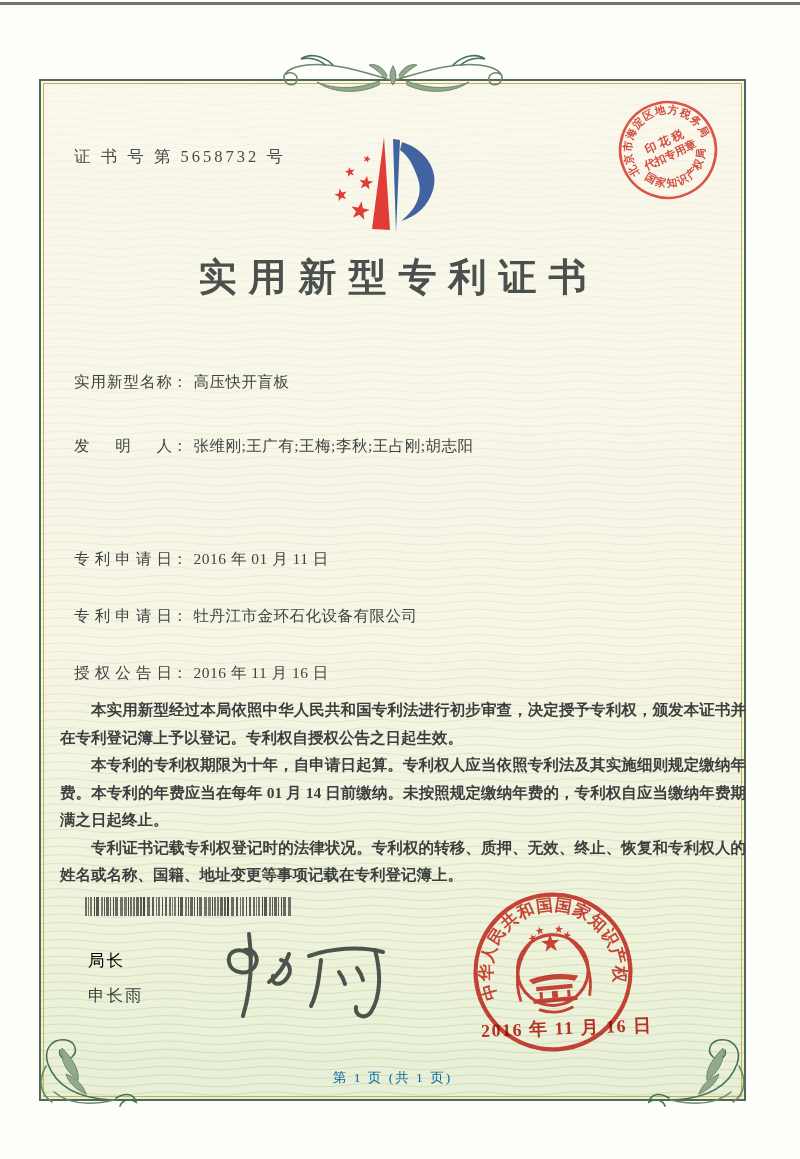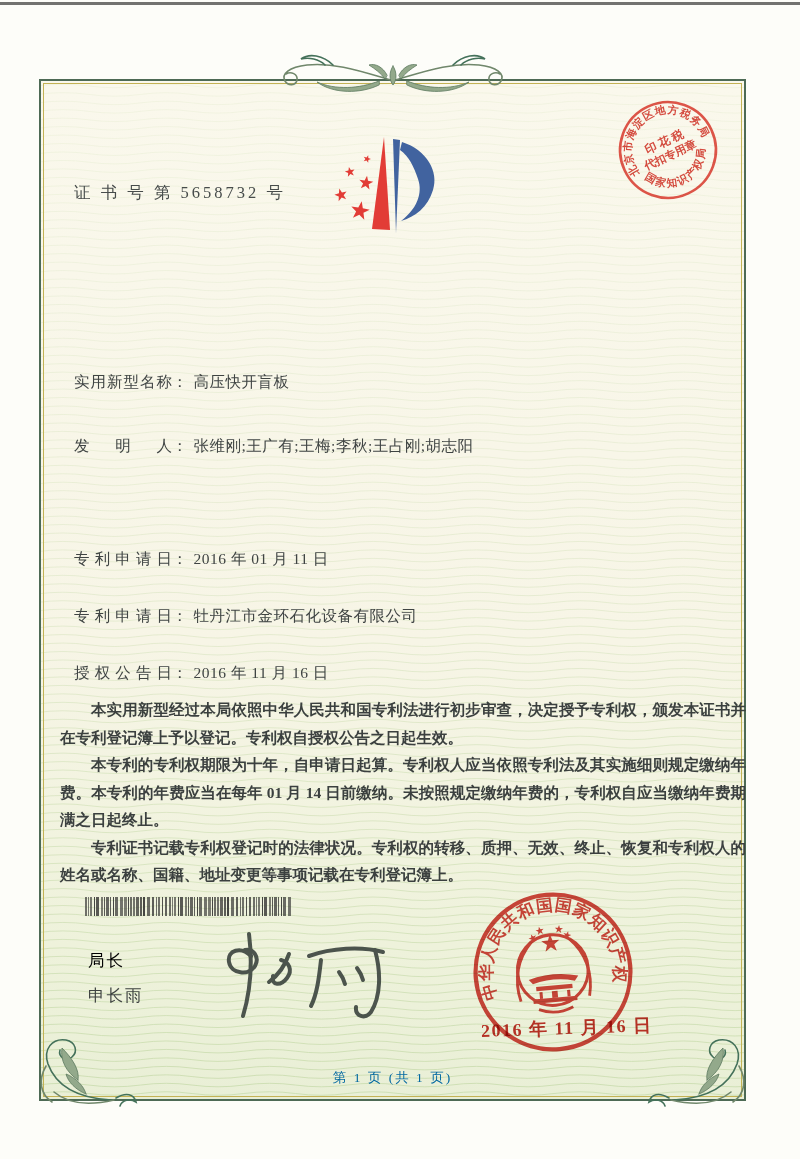--- a/index.html
+++ b/index.html
@@ -7,21 +7,21 @@
   .page { position:relative; width:800px; height:1159px; background:#fdfdf9; overflow:hidden; margin:0 auto; color:#3c4140; }
   .scan-edge { position:absolute; left:0; top:2px; width:100%; height:3px; background:#4f4f4d; opacity:.8; }
 
   
   .frame { position:absolute; left:39px; top:79px; width:707px; height:1022px;
            border:2.5px solid #4d6a55;
            background:linear-gradient(180deg,#faf8ec 0%,#f7f5e6 55%,#eef2db 85%,#e9efd6 100%); }
   .frame-inner { position:absolute; left:2px; top:2px; right:2px; bottom:2px; border:1px solid #c3b254; pointer-events:none; }
   .waves { position:absolute; left:0; top:0; width:100%; height:100%; }
 
-  .cert-no { position:absolute; left:74px; top:146px; font-size:16.5px; letter-spacing:3px; color:#474c4b;margin-top:36px; }
+  .cert-no { position:absolute; left:74px; top:146px; font-size:16.5px; letter-spacing:3px; color:#474c4b; }
 
   .logo { position:absolute; left:315px; top:122px; width:160px; height:120px; }
 
   .title { position:absolute; left:39px; top:252px; width:707px; text-align:center;
            font-size:38px; font-weight:700; letter-spacing:12px; color:#4a504d; text-indent:12px; }
 
   .field-row { position:absolute; left:74px; width:620px; font-size:15.5px; color:#3f4443; white-space:nowrap; }
   .flabel { display:inline-block; width:98px; text-align:justify; text-align-last:justify; vertical-align:top; }
   .fcolon { display:inline-block; margin-right:6px; }
   .fvalue { letter-spacing:.5px; }
@@ -257,20 +257,21 @@
         <textPath href="#stamp-top-arc">北京市海淀区地方税务局</textPath>
       </text>
       <text font-size="10.5" letter-spacing="1.5">
         <textPath href="#stamp-bottom-arc">国家知识产权局</textPath>
       </text>
       <text x="55" y="50" text-anchor="middle" font-size="11.5">印 花 税</text>
       <text x="55" y="64" text-anchor="middle" font-size="11">代扣专用章</text>
     </g>
   </svg>
 
+  <div class="title">实用新型专利证书</div>
 
   <div class="field-row" style="top:372px">
     <span class="flabel">实用新型名称</span><span class="fcolon">：</span><span class="fvalue">高压快开盲板</span>
   </div>
   <div class="field-row" style="top:436px">
     <span class="flabel">发明人</span><span class="fcolon">：</span><span class="fvalue">张维刚;王广有;王梅;李秋;王占刚;胡志阳</span>
   </div>
   <div class="field-row" style="top:549px">
     <span class="flabel">专利申请日</span><span class="fcolon">：</span><span class="fvalue">2016 年 01 月 11 日</span>
   </div>

